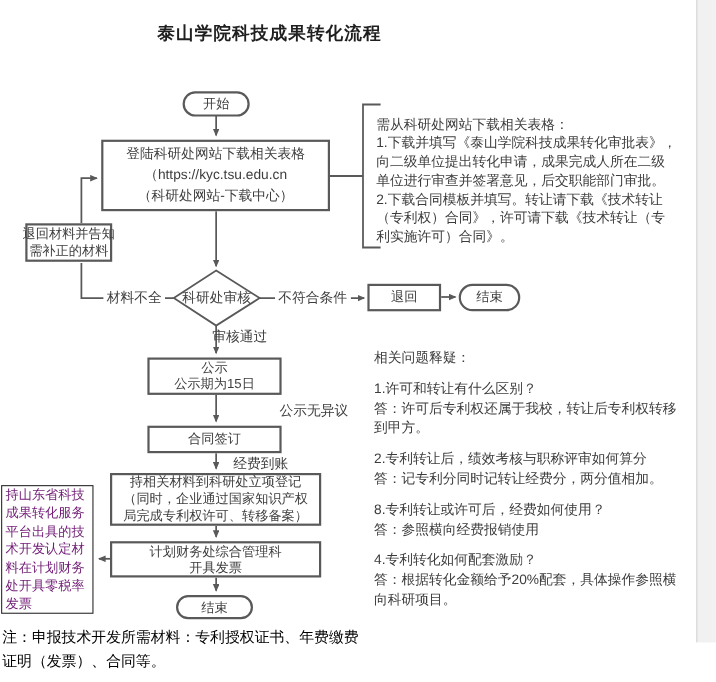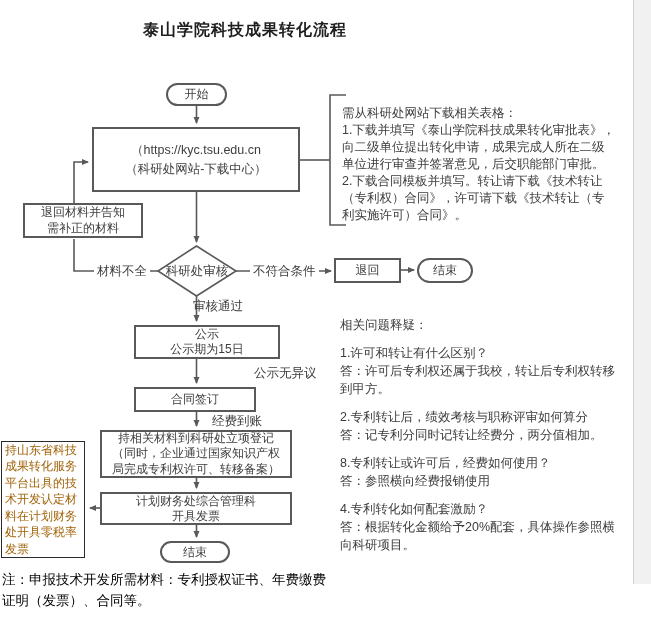--- a/index.html
+++ b/index.html
@@ -12,21 +12,21 @@
     position:absolute;left:0;top:20px;width:490px;text-align:center;
     font-size:16px;font-weight:bold;color:#1f1f1f;letter-spacing:1px;
   }
   .node{
     position:absolute;box-sizing:border-box;background:#fff;border:2px solid #595959;
     color:#3d3d3d;font-size:12px;line-height:15px;
     display:flex;flex-direction:column;align-items:center;justify-content:center;
     text-align:center;white-space:nowrap;
   }
   .oval{border-radius:13px;}
-  .node.thin{border-width:1px;border-color:#2b2b2b;color:#a16207;align-items:flex-start;text-align:left;line-height:16.4px;padding:1px 3px;}
+  .node.thin{border-width:1px;border-color:#2b2b2b;color:#701a75;align-items:flex-start;text-align:left;line-height:16.4px;padding:1px 3px;}
   .diamond-label{
     position:absolute;color:#3d3d3d;font-size:12.5px;white-space:nowrap;
     transform:translate(-50%,-50%);
   }
   .lbl{position:absolute;color:#3d3d3d;font-size:12.5px;white-space:nowrap;}
   .lbl.onpath{background:#fff;padding:0 3px;transform:translateY(-50%);}
   .textblock{position:absolute;color:#3c3c3c;font-size:12.5px;line-height:17px;white-space:nowrap;}
   .faq{position:absolute;left:340px;top:316px;color:#3c3c3c;font-size:12.5px;line-height:18px;white-space:nowrap;}
   .faq .faq-item{margin-top:10px;}
   .footnote{position:absolute;left:2px;top:570px;color:#000;font-size:13.5px;line-height:20.5px;white-space:nowrap;}
@@ -81,45 +81,46 @@
     </g>
   </svg>
 
   <div class="title">泰山学院科技成果转化流程</div>
 
   <div class="node oval" style="left:166px;top:83px;width:61px;height:23px;">
     <div>开始</div>
   </div>
 
   <div class="node bigbox" style="left:92px;top:127px;width:208px;height:65px;">
+    <div>登陆科研处网站下载相关表格</div>
     <div>（https://kyc.tsu.edu.cn</div>
     <div>（科研处网站-下载中心）</div>
   </div>
 
-  <div class="node" style="left:23px;top:203px;width:120px;height:35px;line-height:15.5px;">
+  <div class="node" style="left:23px;top:203px;width:79px;height:35px;line-height:15.5px;">
     <div>退回材料并告知</div>
     <div>需补正的材料</div>
   </div>
 
   <div class="diamond-label" style="left:197px;top:271px;">科研处审核</div>
 
   <div class="lbl onpath" style="left:94px;top:271px;">材料不全</div>
   <div class="lbl onpath" style="left:250px;top:271px;">不符合条件</div>
   <div class="lbl" style="left:193px;top:298px;">审核通过</div>
   <div class="lbl" style="left:210px;top:365px;margin-left:44px;">公示无异议</div>
   <div class="lbl" style="left:212px;top:413px;">经费到账</div>
 
   <div class="node" style="left:334px;top:258px;width:67px;height:25px;">
     <div>退回</div>
   </div>
   <div class="node oval" style="left:417px;top:258px;width:56px;height:25px;">
     <div>结束</div>
   </div>
 
-  <div class="node" style="left:134px;top:325px;width:146px;height:34px;line-height:15.5px;">
+  <div class="node" style="left:134px;top:325px;width:122px;height:34px;line-height:15.5px;">
     <div>公示</div>
     <div>公示期为15日</div>
   </div>
 
   <div class="node" style="left:134px;top:387px;width:122px;height:25px;justify-content:center;">
     <div>合同签订</div>
   </div>
 
   <div class="node" style="left:100px;top:430px;width:192px;height:48px;line-height:15.5px;">
     <div>持相关材料到科研处立项登记</div>

